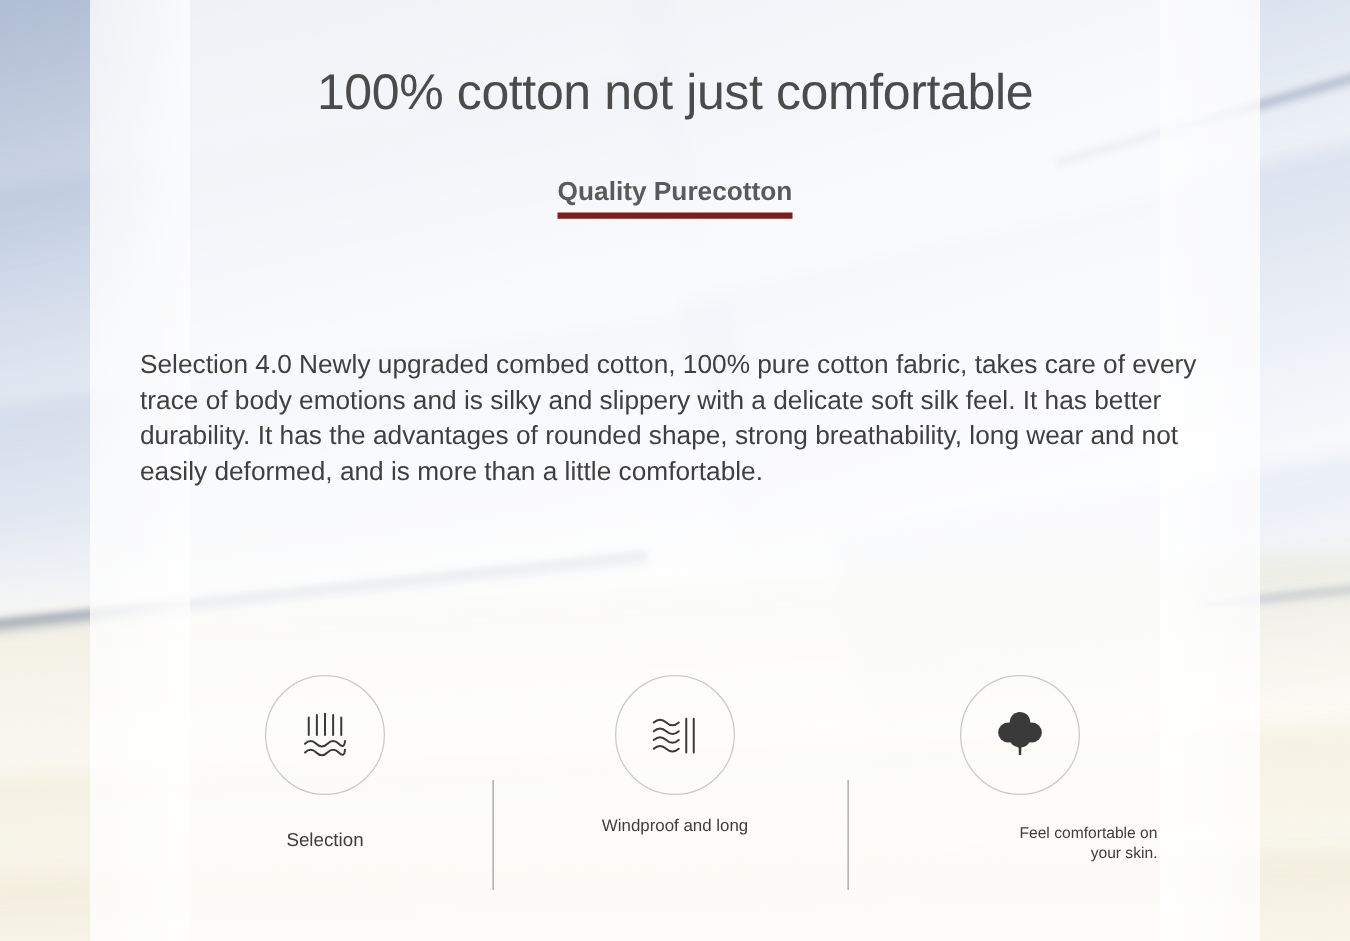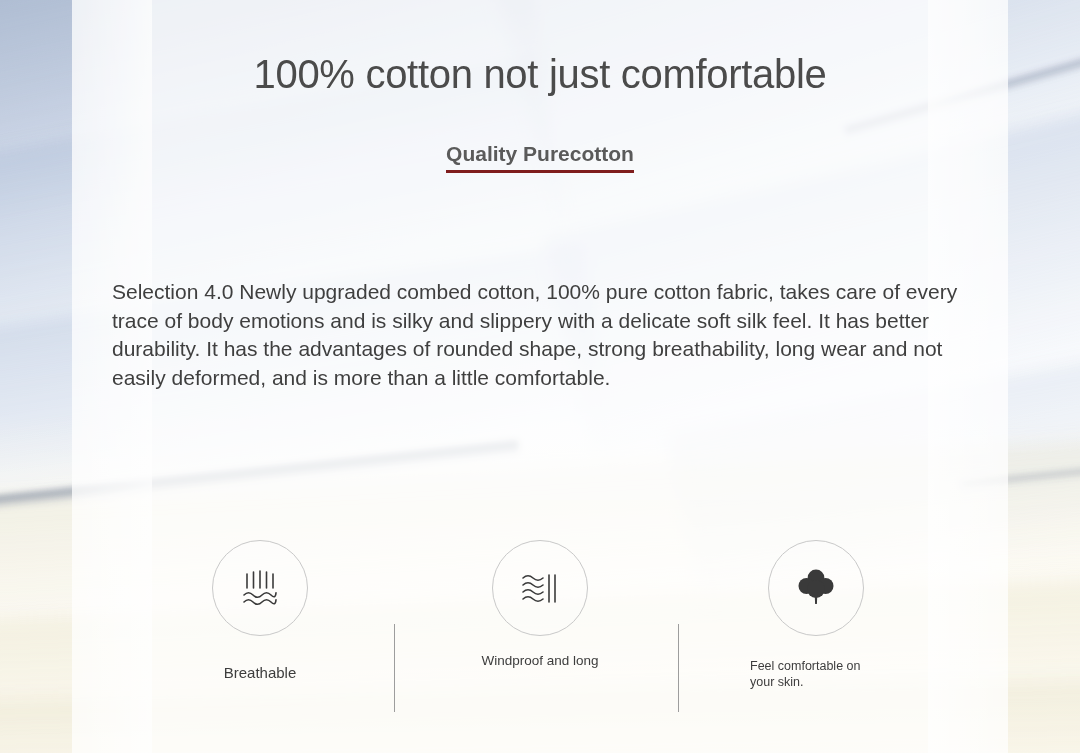--- a/index.html
+++ b/index.html
@@ -172,21 +172,21 @@
     left: 0;
     width: 1080px;
     text-align: center;
     font-size: 21px;
     font-weight: 700;
     color: #5a5a5a;
   }
   .subhead-inner {
     display: inline-block;
     padding-bottom: 4px;
-    border-bottom: 3px solid #7f1d1d;
+    border-bottom: 5px solid #7f1d1d;
   }
 
   .body-copy {
     position: absolute;
     top: 278px;
     left: 112px;
     width: 852px;
     font-size: 21px;
     line-height: 28.5px;
     color: #3f3f3f;
@@ -226,21 +226,21 @@
     font-size: 14.5px;
     color: #3d3d3d;
     line-height: 17px;
     white-space: pre-line;
   }
   .feature-1 .feature-label { font-size: 15px; margin-top: 28px; }
   .feature-2 .feature-label { font-size: 13.5px; margin-top: 16px; }
   .feature-3 .feature-label {
     font-size: 12.5px;
     margin-top: 22px;
-    text-align: left;
+    text-align: right;
     padding-left: 44px;
     line-height: 16px;
   }
 
   .divider {
     position: absolute;
     top: 0;
     width: 1px;
     height: 88px;
     background: #9d9d9d;
@@ -296,21 +296,21 @@
               <line x1="13" y1="12" x2="13" y2="26"></line>
               <line x1="19.5" y1="10" x2="19.5" y2="26"></line>
               <line x1="26" y1="9" x2="26" y2="26"></line>
               <line x1="32.5" y1="10" x2="32.5" y2="26"></line>
               <line x1="39" y1="12" x2="39" y2="26"></line>
               <path d="M10 33 q4.5 -4.5 9 0 t9 0 t9 0 t5 -2.2"></path>
               <path d="M10 40 q4.5 -4.5 9 0 t9 0 t9 0 t5 -2.2"></path>
             </g>
           </svg>
         </div>
-        <div class="feature-label">Breathable</div>
+        <div class="feature-label">Selection</div>
       </div>
 
       <div class="feature feature-2">
         <div class="circle">
           <svg width="52" height="52" viewBox="0 0 52 52">
             <g stroke="#3a3a3a" stroke-width="1.6" fill="none" stroke-linecap="round">
               <path d="M9 16 q5 -4.5 10 0 t10 0"></path>
               <path d="M9 23 q5 -4.5 10 0 t10 0"></path>
               <path d="M9 30 q5 -4.5 10 0 t10 0"></path>
               <path d="M9 37 q5 -4.5 10 0 t10 0"></path>

